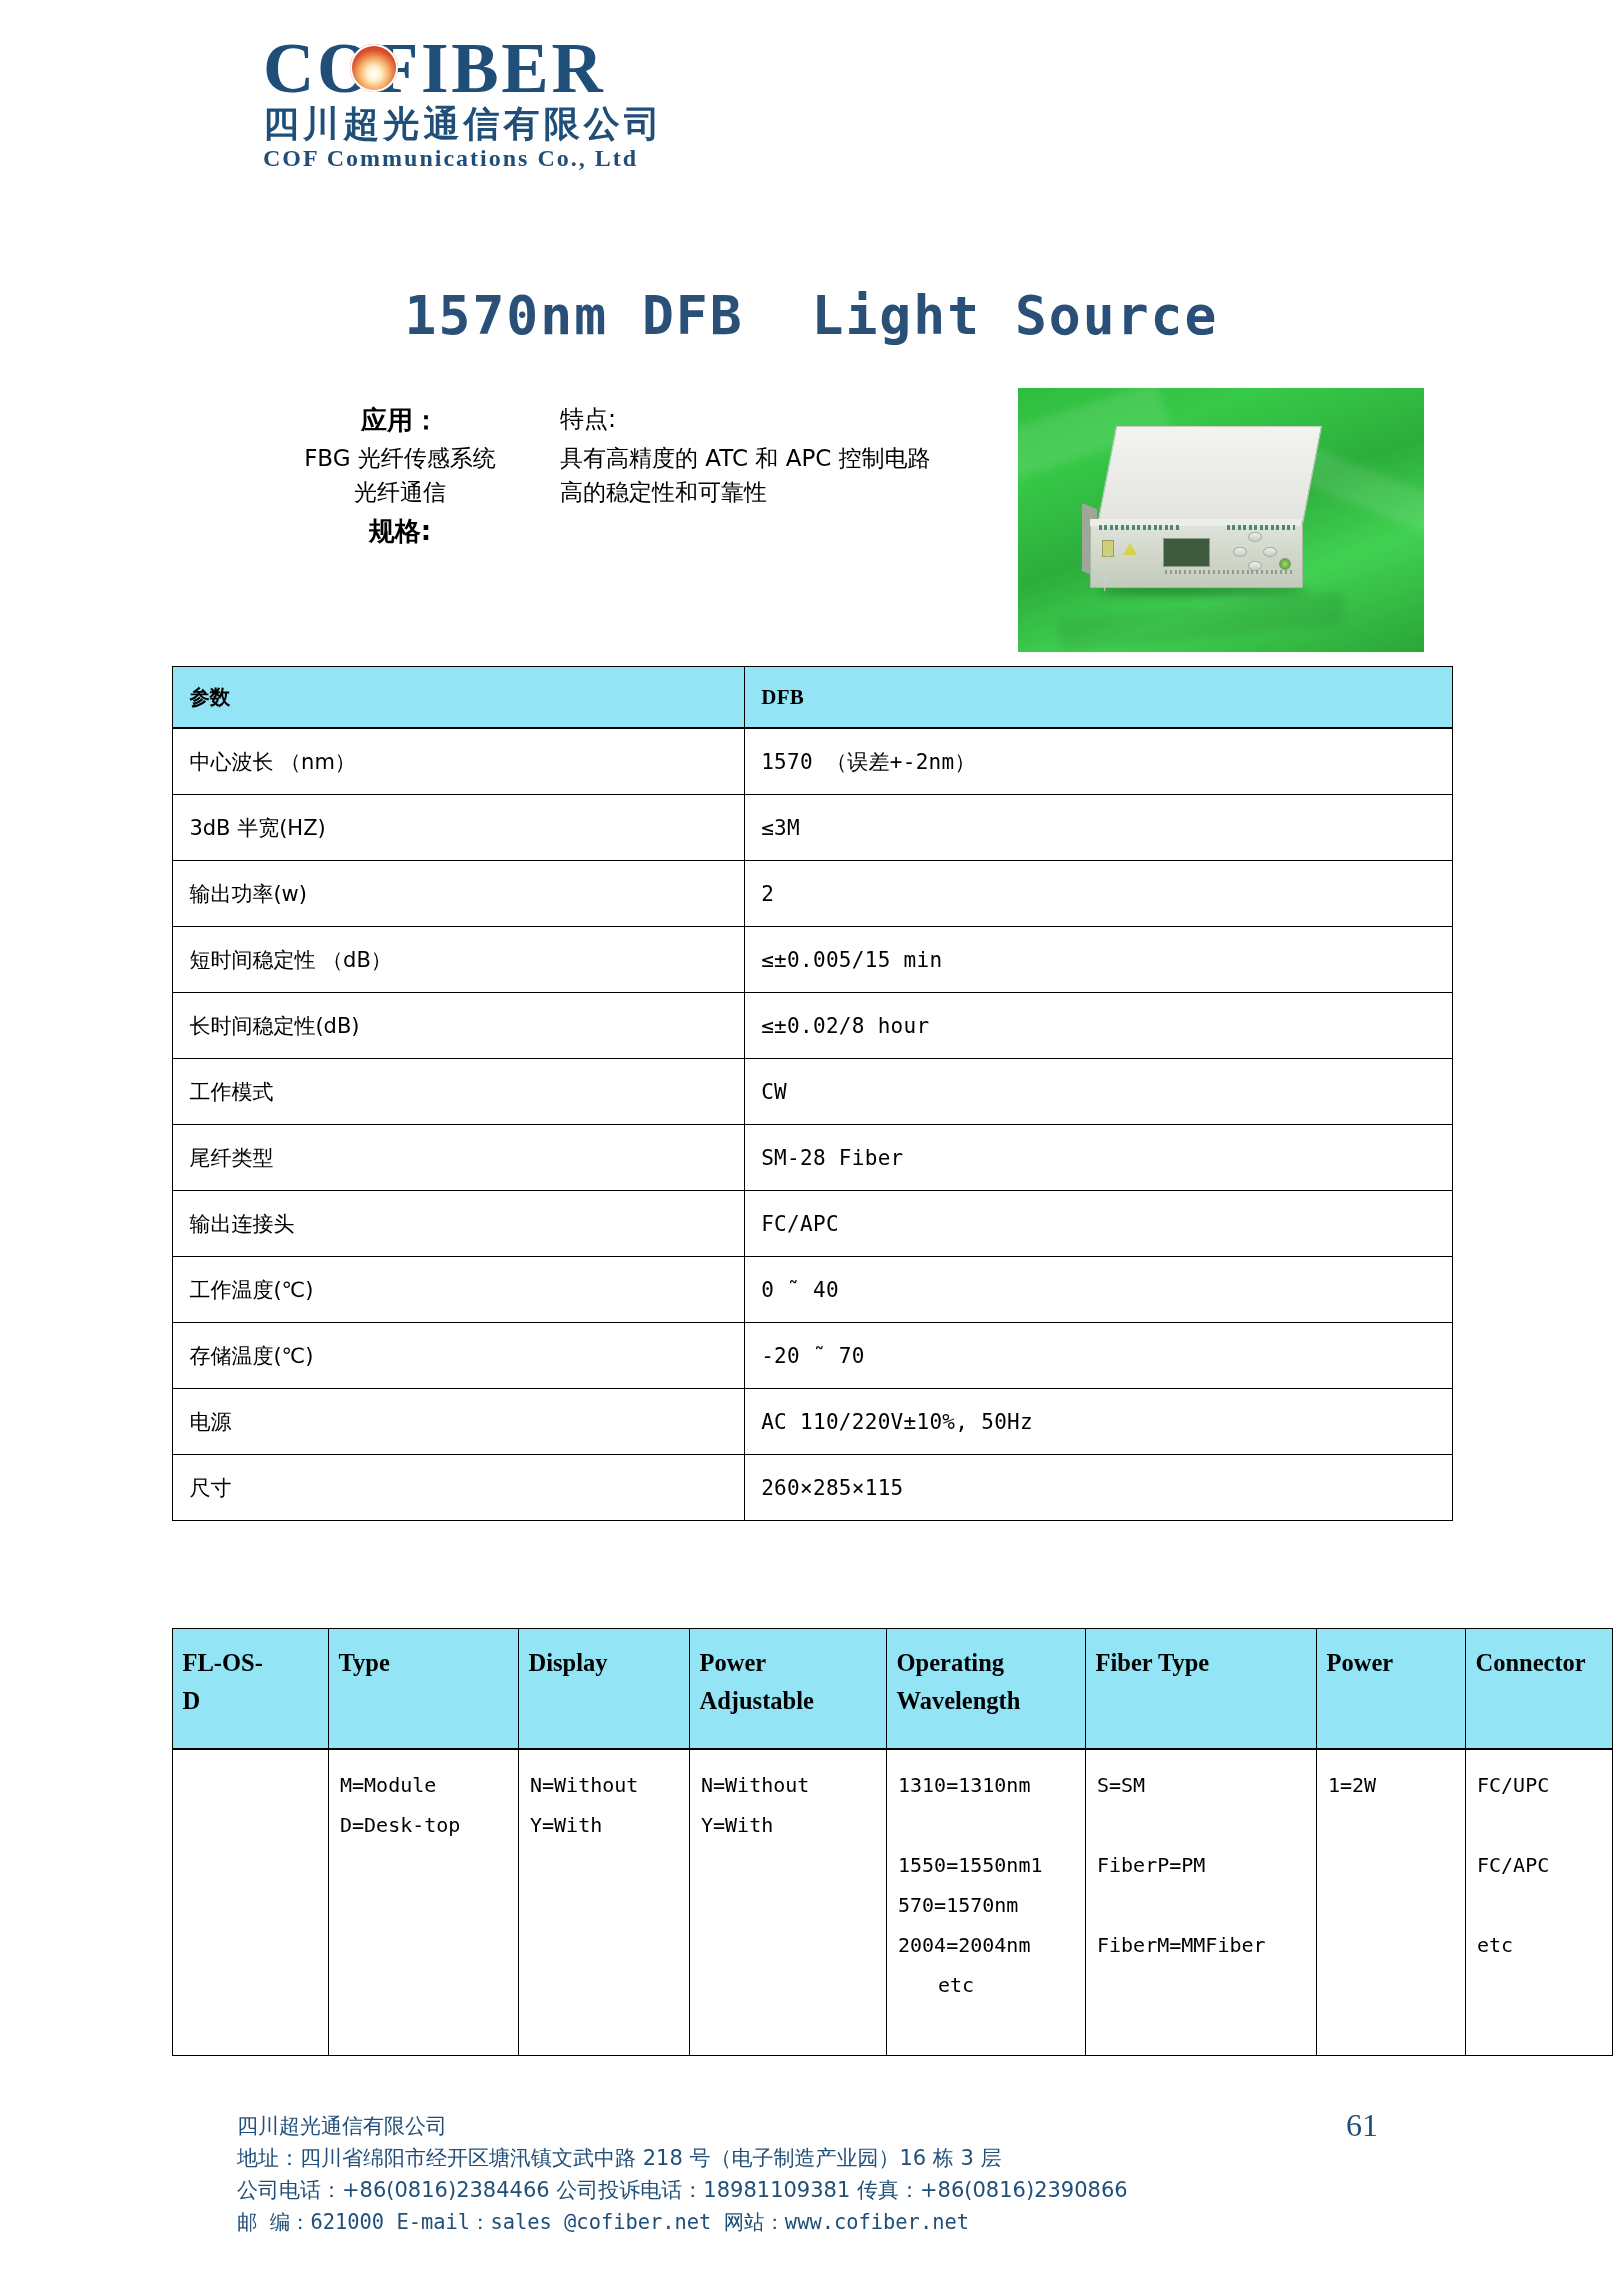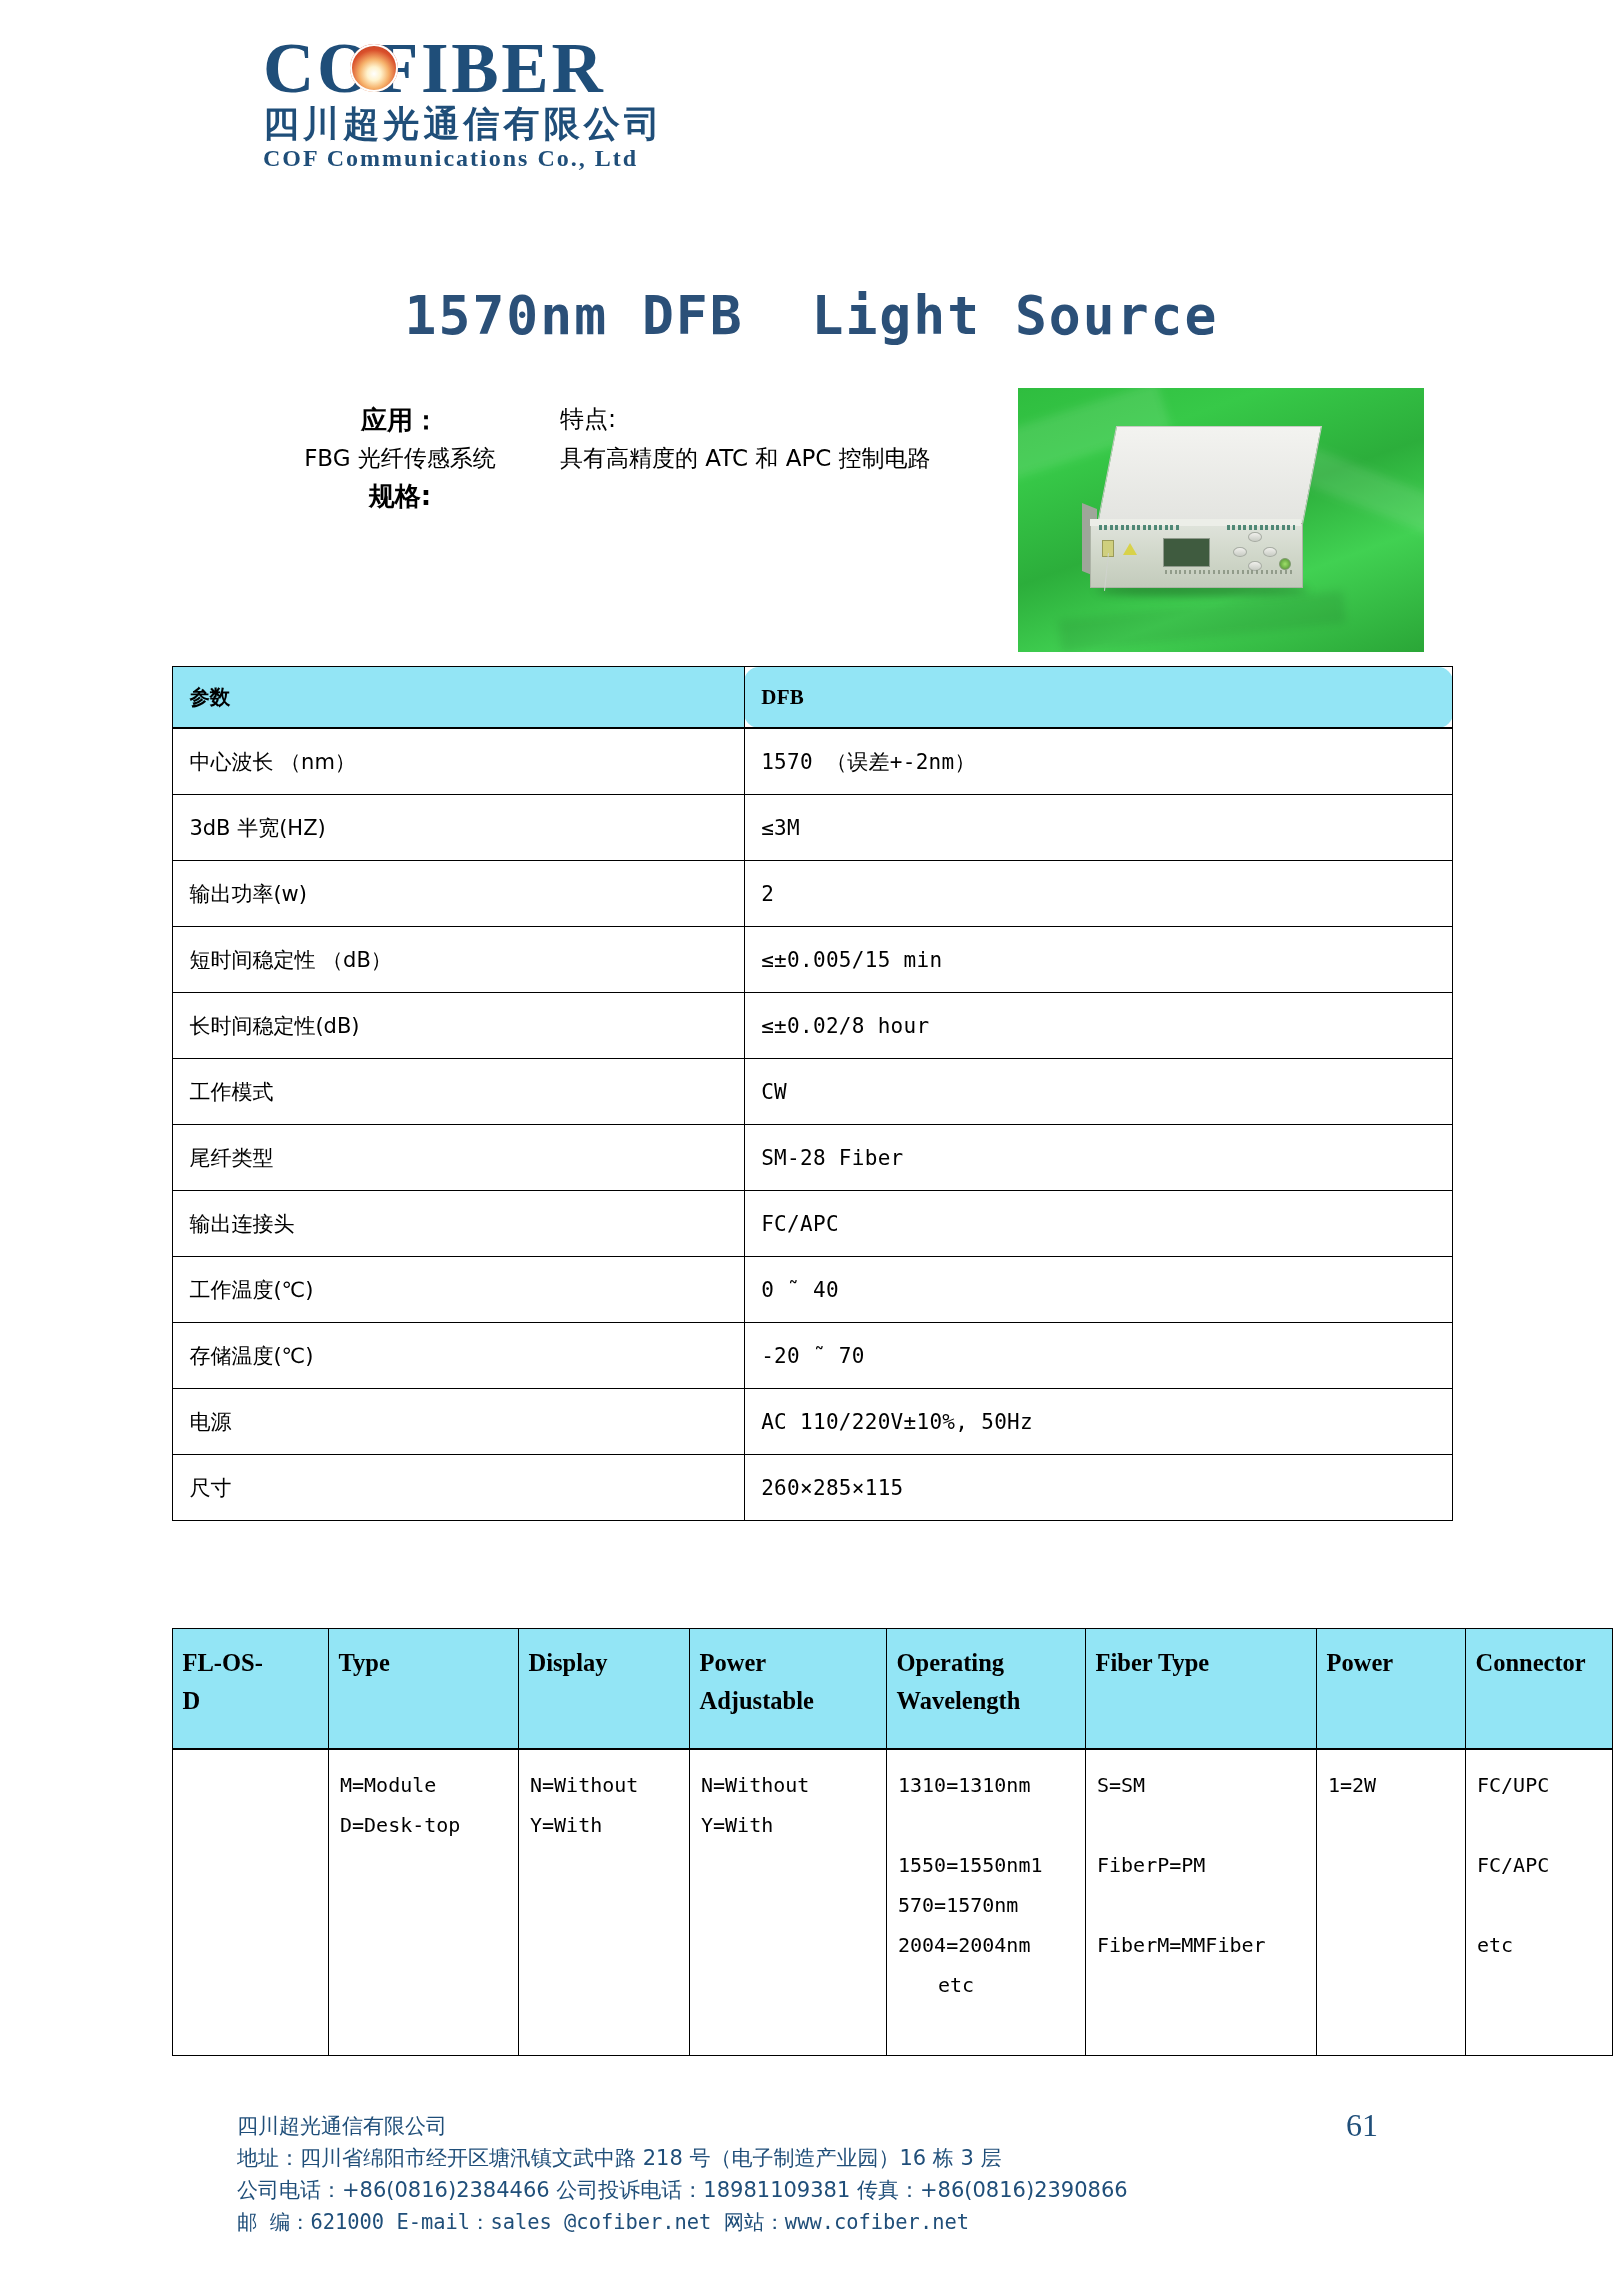--- a/index.html
+++ b/index.html
@@ -309,21 +309,20 @@
     font-family: "DejaVu Sans", sans-serif;
     font-weight: bold;
     font-size: 20.4px;
     height: 60px;
     border-bottom-width: 2.7px;
   }
   .spec-table tr.thead td.val-head {
     font-family: "Liberation Serif", "DejaVu Serif", serif;
     font-weight: bold;
     font-size: 21px;
-    border-radius: 15px;
   }
   .spec-table td:first-child { width: 538px; }
 
   
   .order-table {
     position: absolute;
     left: 172px;
     top: 1628px;
     width: 1281px;
     border-collapse: collapse;
@@ -408,20 +407,24 @@
   <div class="doc-title">1570nm DFB  Light Source</div>
 
   <div class="intro">
     <div class="intro-row">
       <div class="col-a hd">应用：</div>
       <div class="col-b hd-reg">特点:</div>
     </div>
     <div class="intro-row">
       <div class="col-a tx">FBG 光纤传感系统</div>
       <div class="col-b tx">具有高精度的 ATC 和 APC 控制电路</div>
+    </div>
+    <div class="intro-row">
+      <div class="col-a tx">光纤通信</div>
+      <div class="col-b tx">高的稳定性和可靠性</div>
     </div>
     <div class="intro-row">
       <div class="col-a spec-label">规格:</div>
     </div>
   </div>
 
   <div class="photo">
     <div class="cloth-a"></div>
     <div class="cloth-b"></div>
     <div class="cloth-c"></div>

